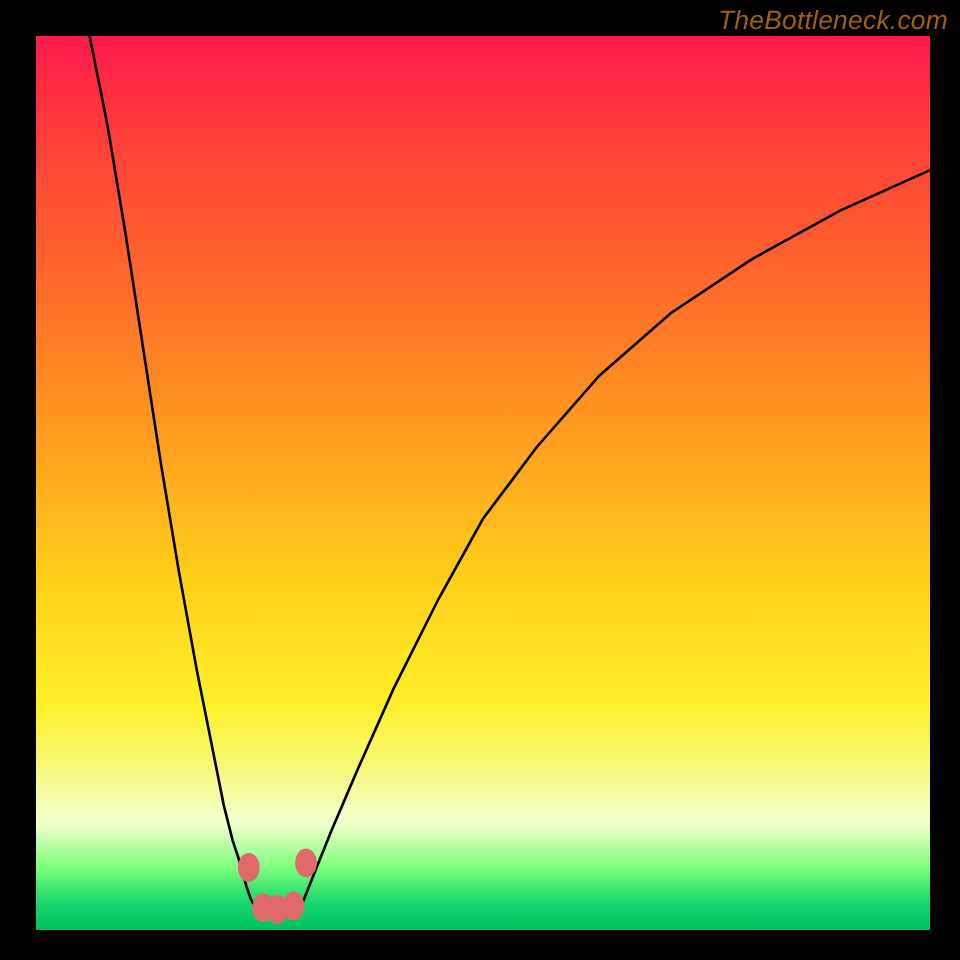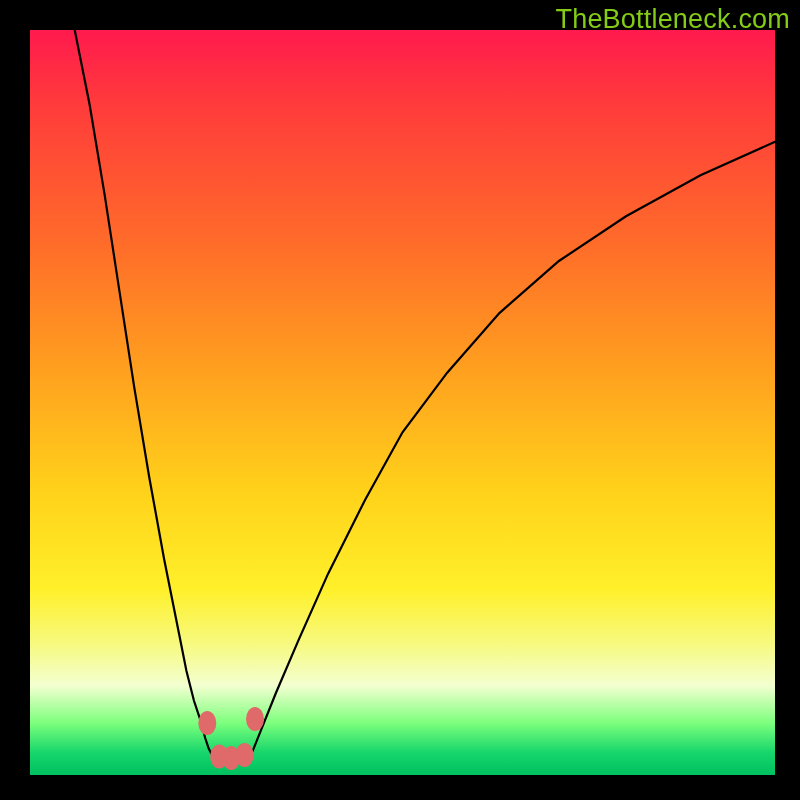--- a/index.html
+++ b/index.html
@@ -38,24 +38,25 @@
       #f3ffd0 88%,
       #7dff7d 93%,
       #16d66b 97%,
       #00c060 100%
     );
   }
   .watermark {
     position: absolute;
     top: 4px;
     right: 10px;
-    color: #84cc16;
-    font-size: 27px;
+    color: #a16207;
+    font-size: 22px;
     letter-spacing: 0.2px;
     user-select: none;
+    font-style: italic;
   }
   svg.curve {
     position: absolute;
     left: 0;
     top: 0;
     width: 745px;
     height: 745px;
   }
   .dot {
     fill: #e06a6a;

